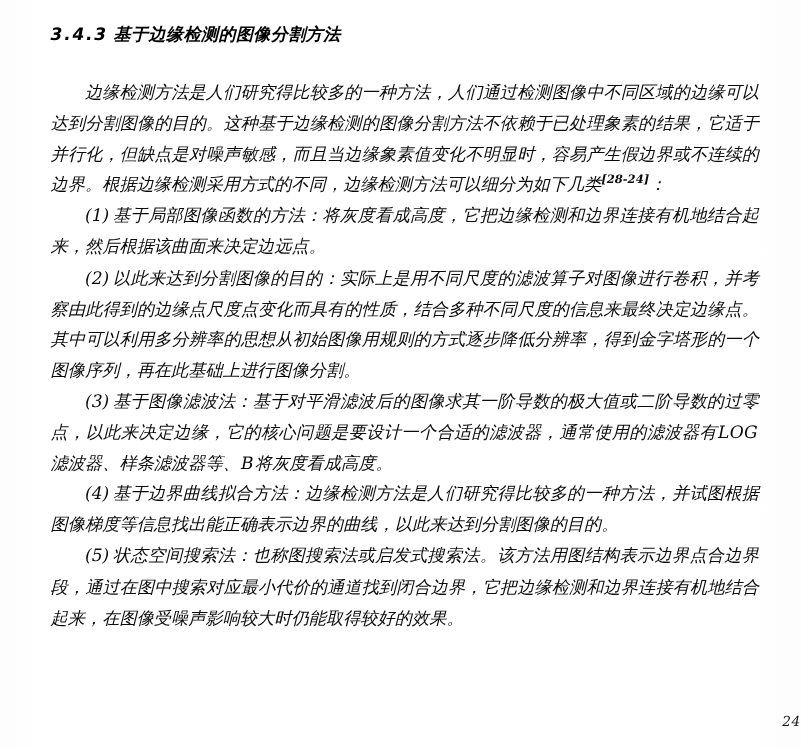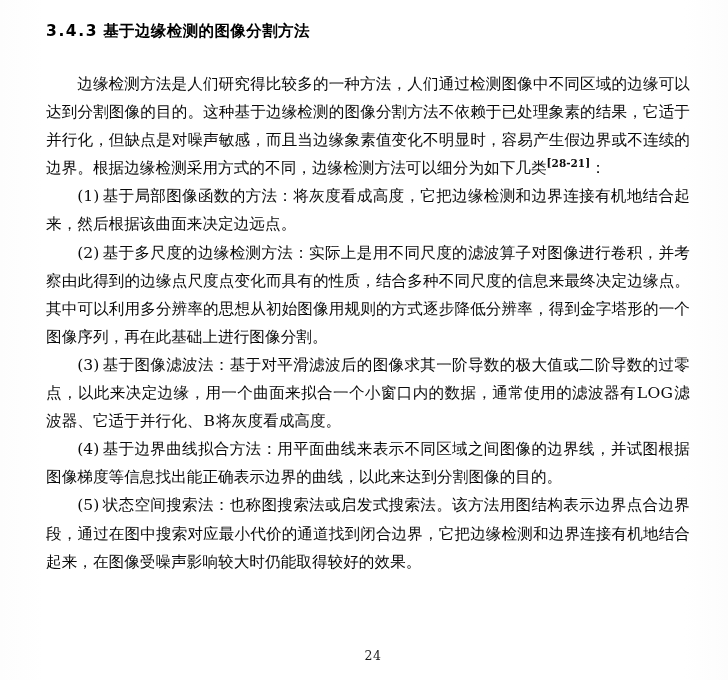--- a/index.html
+++ b/index.html
@@ -18,20 +18,21 @@
     -webkit-font-smoothing: none;
   }
 
   
   .page {
     position: absolute;
     inset: 0;
     background:
       linear-gradient(to right, #fdfdfd 0%, #ffffff 6%, #ffffff 94%, #fcfcfc 100%);
     padding: 11px;
+    font-style: italic;
   }
 
   .content {
     position: absolute;
     left: 46px;
     top: 12px;
     width: 644px;
   }
 
   .section-heading {
@@ -88,49 +89,49 @@
   .marker {
     font-family: "DejaVu Serif", "Liberation Serif", serif;
     padding-right: 3px;
   }
 
   .page-number {
     position: absolute;
     left: 0;
     right: 0;
     top: 648px;
-    text-align: center;
+    text-align: right;
     font-size: 12.5px;
     font-family: "DejaVu Serif", "Liberation Serif", serif;
     color: #1a1a1a;
     letter-spacing: 0.5px;
     margin-left: 18px;
   }
 </style>
 </head>
 <body>
 
 <div class="page">
   <div class="content">
 
     <h2 class="section-heading">
       <span class="num">3.4.3</span><span>基于边缘检测的图像分割方法</span>
     </h2>
 
     <div class="body-block">
 
-      <p class="para"><span>边缘检测方法是人们研究得比较多的一种方法，人们通过检测图像中不同区域的边缘可以达到分割图像的目的。这种基于边缘检测的图像分割方法不依赖于已处理象素的结果，它适于并行化，但缺点是对噪声敏感，而且当边缘象素值变化不明显时，容易产生假边界或不连续的边界。根据边缘检测采用方式的不同，边缘检测方法可以细分为如下几类</span><sup class="cite">[28-21]</sup><span>：</span></p>
+      <p class="para"><span>边缘检测方法是人们研究得比较多的一种方法，人们通过检测图像中不同区域的边缘可以达到分割图像的目的。这种基于边缘检测的图像分割方法不依赖于已处理象素的结果，它适于并行化，但缺点是对噪声敏感，而且当边缘象素值变化不明显时，容易产生假边界或不连续的边界。根据边缘检测采用方式的不同，边缘检测方法可以细分为如下几类</span><sup class="cite">[28-24]</sup><span>：</span></p>
 
       <p class="para item"><span class="marker">(1)</span><span>基于局部图像函数的方法：将灰度看成高度，它把边缘检测和边界连接有机地结合起来，然后根据该曲面来决定边远点。</span></p>
 
-      <p class="para item"><span class="marker">(2)</span><span>基于多尺度的边缘检测方法：实际上是用不同尺度的滤波算子对图像进行卷积，并考察由此得到的边缘点尺度点变化而具有的性质，结合多种不同尺度的信息来最终决定边缘点。其中可以利用多分辨率的思想从初始图像用规则的方式逐步降低分辨率，得到金字塔形的一个图像序列，再在此基础上进行图像分割。</span></p>
+      <p class="para item"><span class="marker">(2)</span><span>以此来达到分割图像的目的：实际上是用不同尺度的滤波算子对图像进行卷积，并考察由此得到的边缘点尺度点变化而具有的性质，结合多种不同尺度的信息来最终决定边缘点。其中可以利用多分辨率的思想从初始图像用规则的方式逐步降低分辨率，得到金字塔形的一个图像序列，再在此基础上进行图像分割。</span></p>
 
-      <p class="para item"><span class="marker">(3)</span><span>基于图像滤波法：基于对平滑滤波后的图像求其一阶导数的极大值或二阶导数的过零点，以此来决定边缘，用一个曲面来拟合一个小窗口内的数据，通常使用的滤波器有</span><span class="latin">LOG</span><span>滤波器、它适于并行化、</span><span class="latin">B</span><span>将灰度看成高度。</span></p>
+      <p class="para item"><span class="marker">(3)</span><span>基于图像滤波法：基于对平滑滤波后的图像求其一阶导数的极大值或二阶导数的过零点，以此来决定边缘，它的核心问题是要设计一个合适的滤波器，通常使用的滤波器有</span><span class="latin">LOG</span><span>滤波器、样条滤波器等、</span><span class="latin">B</span><span>将灰度看成高度。</span></p>
 
-      <p class="para item"><span class="marker">(4)</span><span>基于边界曲线拟合方法：用平面曲线来表示不同区域之间图像的边界线，并试图根据图像梯度等信息找出能正确表示边界的曲线，以此来达到分割图像的目的。</span></p>
+      <p class="para item"><span class="marker">(4)</span><span>基于边界曲线拟合方法：边缘检测方法是人们研究得比较多的一种方法，并试图根据图像梯度等信息找出能正确表示边界的曲线，以此来达到分割图像的目的。</span></p>
 
       <p class="para item"><span class="marker">(5)</span><span>状态空间搜索法：也称图搜索法或启发式搜索法。该方法用图结构表示边界点合边界段，通过在图中搜索对应最小代价的通道找到闭合边界，它把边缘检测和边界连接有机地结合起来，在图像受噪声影响较大时仍能取得较好的效果。</span></p>
 
     </div>
   </div>
 
   <div class="page-number">24</div>
 </div>
 
 </body></html>

